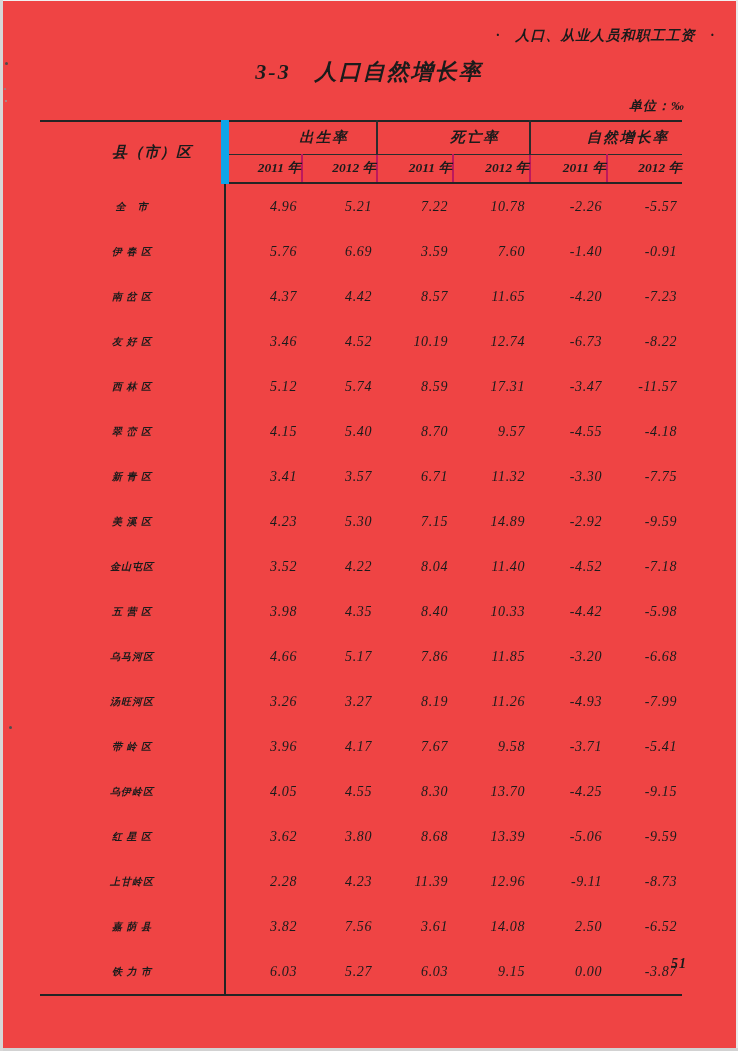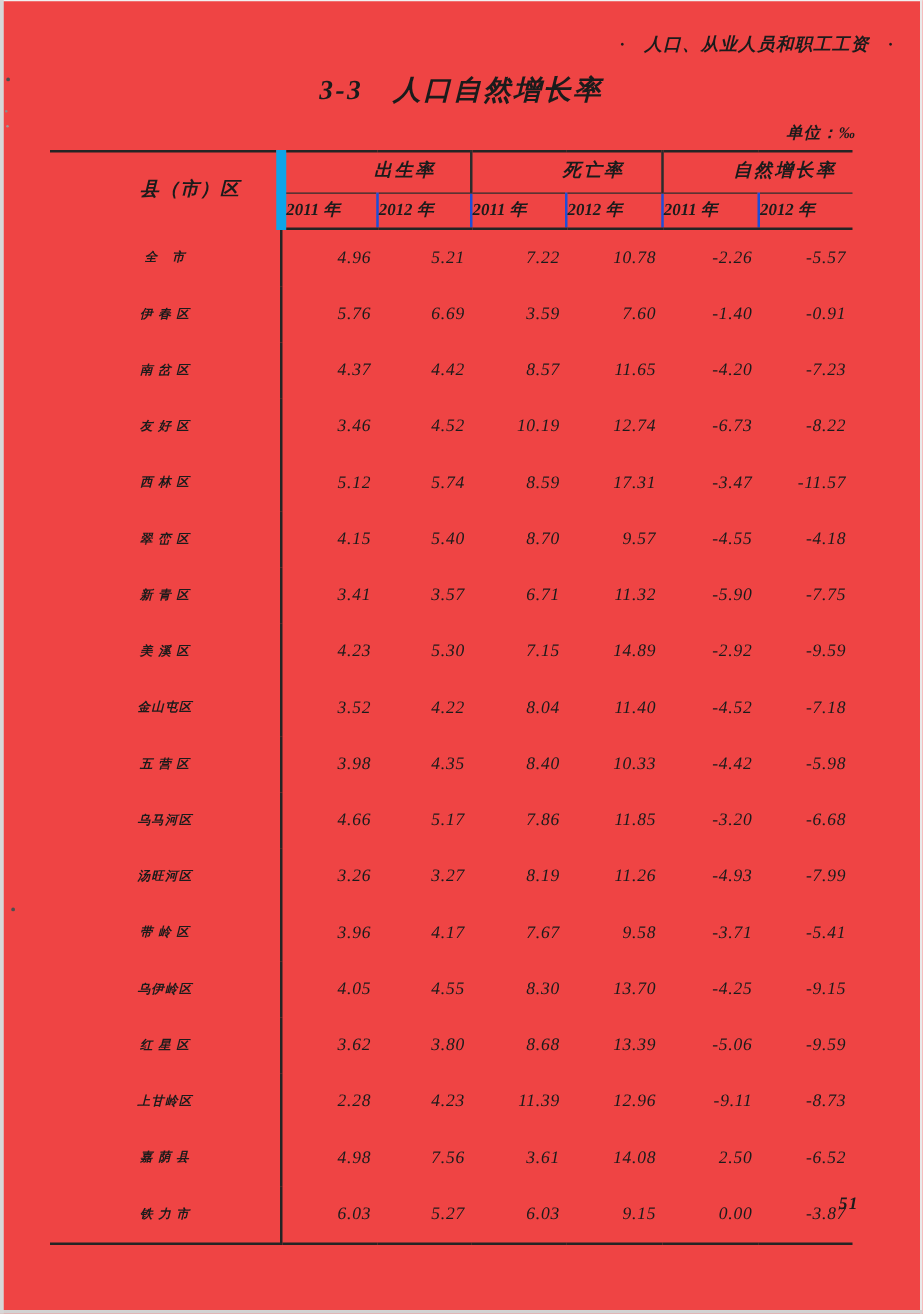--- a/index.html
+++ b/index.html
@@ -32,22 +32,22 @@
   th,td { padding:0; line-height:1.1; }
   thead .grouprow th { height:32px;padding-left:43px; }
   thead .yearrow th { height:27px; border-bottom:2px solid #242424; }
   .rowhead {
     border-right:8px solid #0ea5e9; font-size:15px; font-weight:600;
     letter-spacing:1px; text-align:center; white-space:pre;
   }
   .group { font-size:14.5px; font-weight:600; letter-spacing:2px;
     border-bottom:1.5px solid #2c2c2c; text-align:center; }
   .gdiv { border-left:2px solid #2c2c2c; }
-  .yr { font-size:13.5px; font-weight:600; text-align:left; white-space:pre; }
-  .sub { border-left:2px solid #1d4ed8; }
+  .yr { font-size:13.5px; font-weight:600; text-align:right; white-space:pre; }
+  .sub { border-left:2px solid #be185d; }
   tbody td { height:45px; }
   .rname {
     font-size:10px; font-weight:600; letter-spacing:1px; white-space:pre;
     text-align:center; border-right:2px solid #242424;
   }
   .val {
     text-align:right; padding-right:5px; font-size:14px;
     font-weight:500; letter-spacing:0.6px; white-space:pre;
   }
   .pageno {
@@ -152,21 +152,21 @@
     <td class="val">9.57</td>
     <td class="val">-4.55</td>
     <td class="val">-4.18</td>
   </tr>
           <tr class="datarow">
     <td class="rname">新 青 区</td>
     <td class="val">3.41</td>
     <td class="val">3.57</td>
     <td class="val">6.71</td>
     <td class="val">11.32</td>
-    <td class="val">-5.90</td>
+    <td class="val">-3.30</td>
     <td class="val">-7.75</td>
   </tr>
           <tr class="datarow">
     <td class="rname">美 溪 区</td>
     <td class="val">4.23</td>
     <td class="val">5.30</td>
     <td class="val">7.15</td>
     <td class="val">14.89</td>
     <td class="val">-2.92</td>
     <td class="val">-9.59</td>
@@ -238,21 +238,21 @@
     <td class="rname">上甘岭区</td>
     <td class="val">2.28</td>
     <td class="val">4.23</td>
     <td class="val">11.39</td>
     <td class="val">12.96</td>
     <td class="val">-9.11</td>
     <td class="val">-8.73</td>
   </tr>
           <tr class="datarow">
     <td class="rname">嘉 荫 县</td>
-    <td class="val">4.98</td>
+    <td class="val">3.82</td>
     <td class="val">7.56</td>
     <td class="val">3.61</td>
     <td class="val">14.08</td>
     <td class="val">2.50</td>
     <td class="val">-6.52</td>
   </tr>
           <tr class="datarow">
     <td class="rname">铁 力 市</td>
     <td class="val">6.03</td>
     <td class="val">5.27</td>

